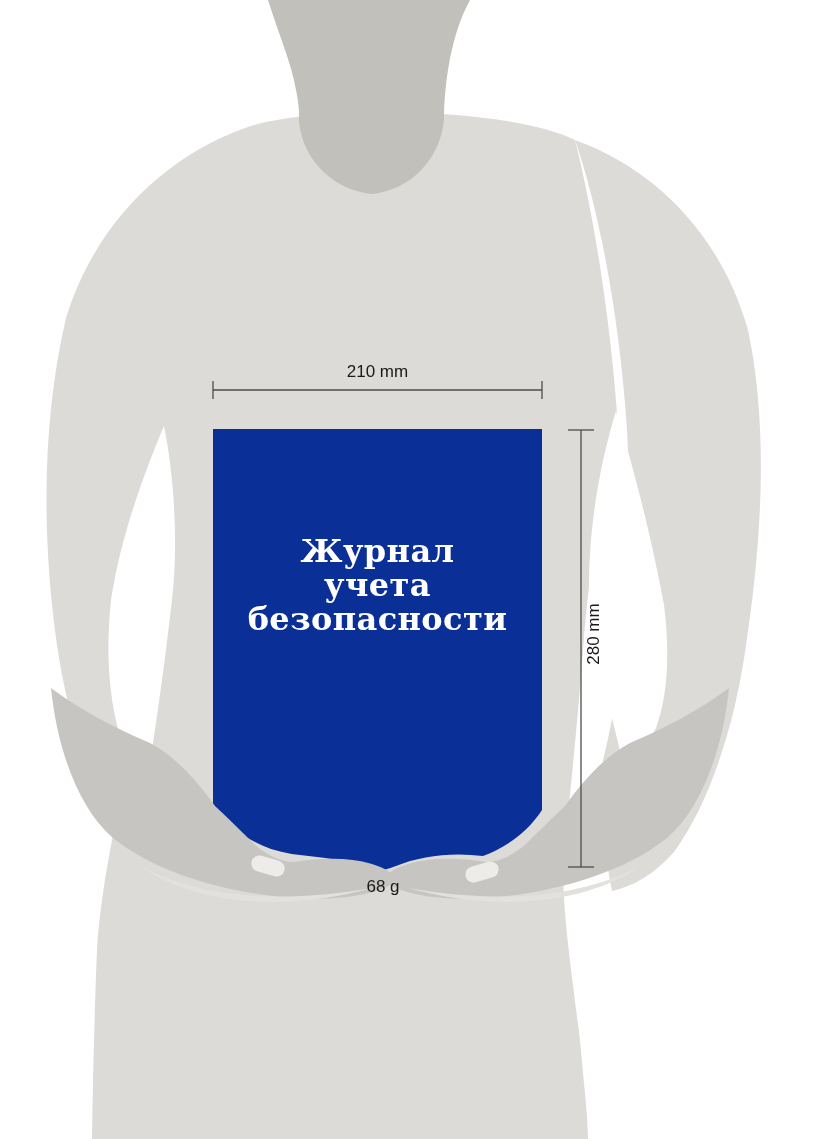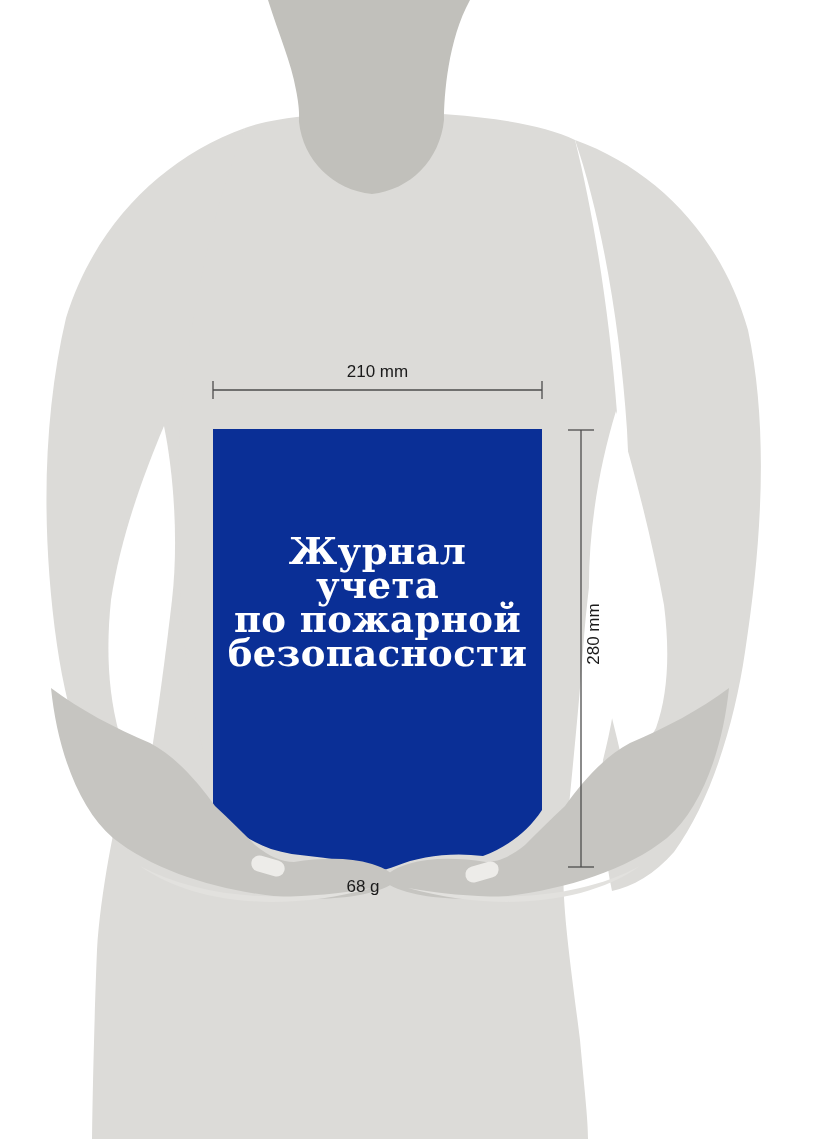--- a/index.html
+++ b/index.html
@@ -18,29 +18,29 @@
     font-family:"Liberation Sans", sans-serif;
     text-align:center;
     white-space:nowrap;
   }
   .dim-width{ left:213px; top:362px; width:329px;text-align:center; }
   .dim-height{
     left:554px; top:624px; width:80px;
     transform:rotate(-90deg);
     transform-origin:center;
   }
-  .dim-weight{ left:288px; top:877px; width:150px; }
+  .dim-weight{ left:308px; top:877px; width:150px; }
   .book-title{
     position:absolute;
     left:213px; top:534px; width:329px;
     display:flex; flex-direction:column; align-items:center;
     color:#ffffff;
     font-family:"DejaVu Serif", serif;
     font-weight:bold;
-    font-size:37px;
+    font-size:32px;
     line-height:34px;
     text-align:center;
     letter-spacing:0.4px;
   }
 </style>
 </head>
 <body>
 
 <div class="stage">
 
@@ -153,21 +153,20 @@
     <g stroke="#4d4d4d" stroke-width="1.3">
       <line x1="581" y1="430" x2="581" y2="867"></line>
       <line x1="568" y1="430" x2="594" y2="430"></line>
       <line x1="568" y1="867" x2="594" y2="867"></line>
     </g>
   </svg>
 
   <div class="book-title">
     <span>Журнал</span>
     <span>учета</span>
-    <span>по пожарной</span>
     <span>безопасности</span>
   </div>
 
   <div class="dim-label dim-width">210 mm</div>
 
   <div class="dim-label dim-height">280 mm</div>
 
   <div class="dim-label dim-weight">68 g</div>
 
 </div>

